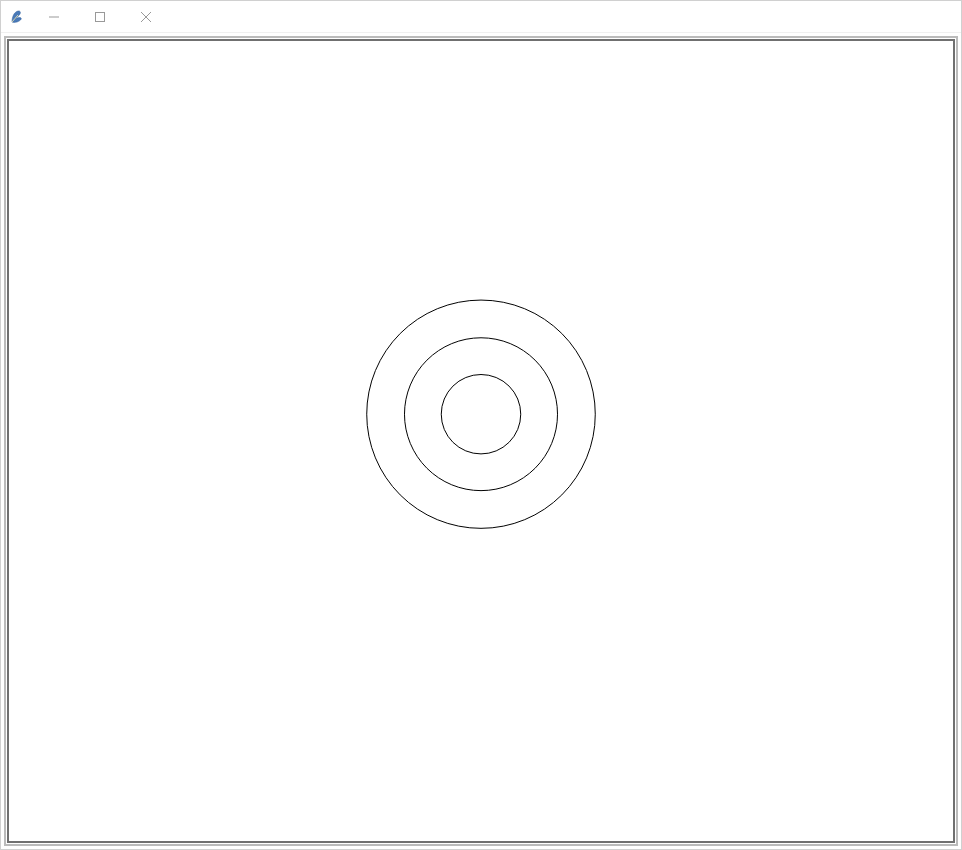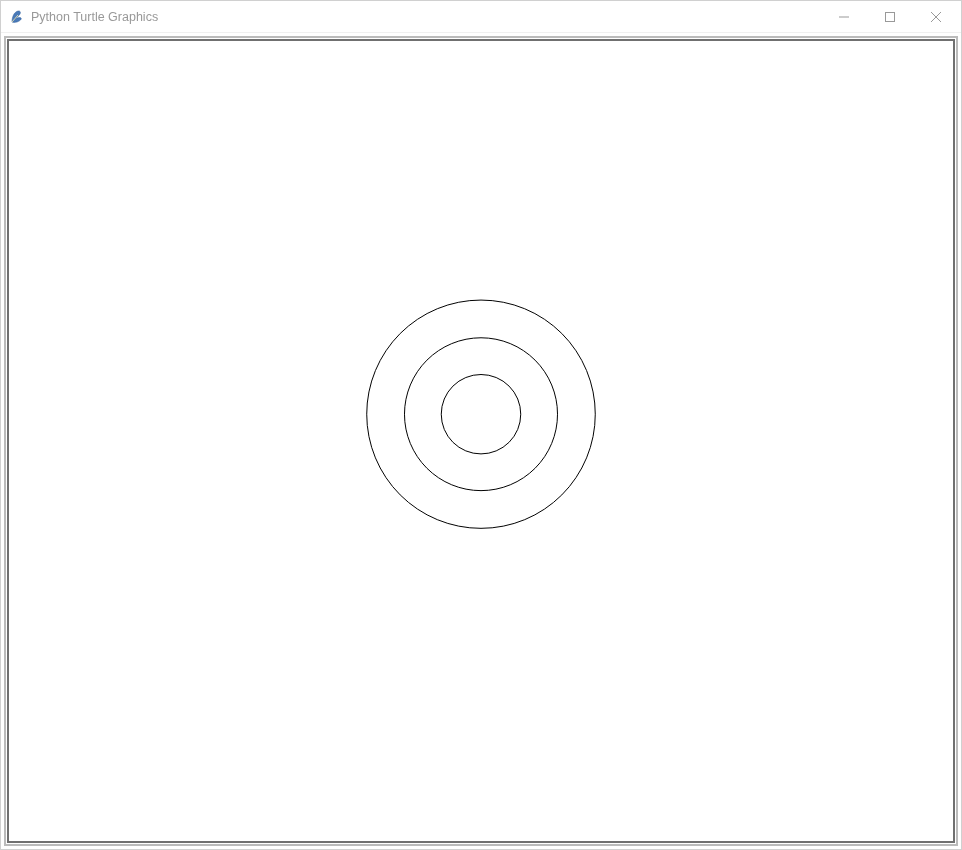--- a/index.html
+++ b/index.html
@@ -83,21 +83,20 @@
 </head>
 <body>
 
 <div class="titlebar">
   <span class="titlebar-icon">
     <svg viewBox="0 0 16 16">
       <path d="M3 13 C3 8 5 3 9 2 C11 1.5 12 3 11 5 C10 7 7 9 5 10 C8 9 11 8 12 9 C13 10 11 12 8 13 C6 13.5 4 13.5 3 13 Z" fill="#4a7ab8" stroke="#2a5a98" stroke-width="0.5"></path>
       <path d="M3 13 L9 6" stroke="#fff0b0" stroke-width="0.8"></path>
     </svg>
   </span>
-  <span class="titlebar-title">Python Turtle Graphics</span>
   <div class="window-controls">
     <div class="window-btn">
       <svg viewBox="0 0 10 10">
         <line x1="0" y1="5" x2="10" y2="5" stroke="currentColor" stroke-width="1"></line>
       </svg>
     </div>
     <div class="window-btn">
       <svg viewBox="0 0 10 10">
         <rect x="0.5" y="0.5" width="9" height="9" fill="none" stroke="currentColor" stroke-width="1"></rect>
       </svg>

